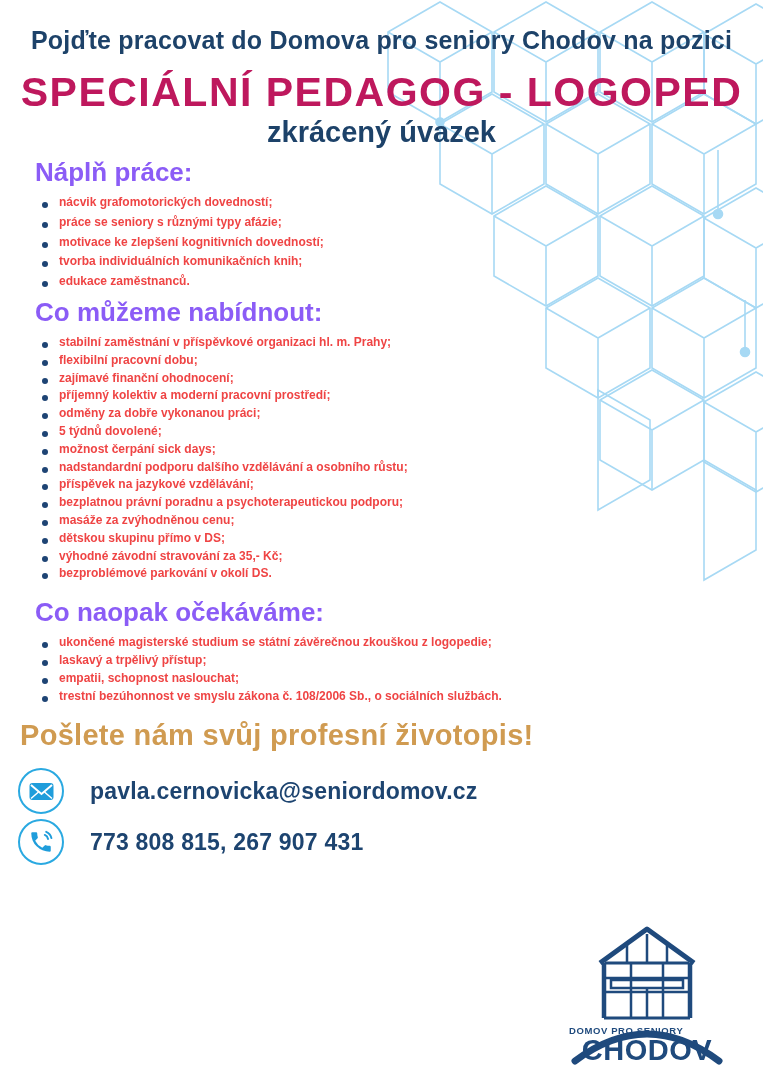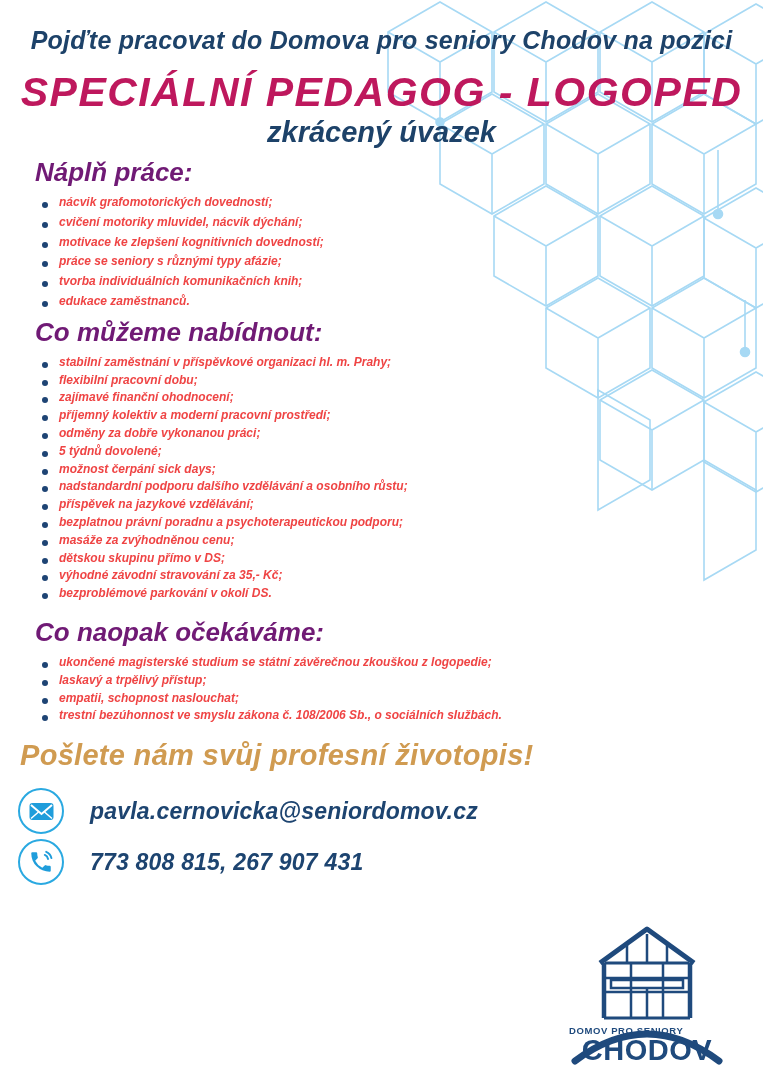--- a/index.html
+++ b/index.html
@@ -11,21 +11,21 @@
     background:#ffffff;
     overflow:hidden;
     font-family:"Liberation Sans", sans-serif;
     font-weight:bold;
     color:#1d4470;
   }
   .bg-pattern {
     position:absolute; top:0; left:0; width:763px; height:1079px;
     z-index:0; pointer-events:none;
   }
-  .content { position:relative; z-index:1; padding-top:26px;font-style:italic; }
+  .content { position:relative; z-index:1; padding-top:26px; }
 
   .intro {
     text-align:center;
     font-size:25px;
     color:#1d4269;
     letter-spacing:0.2px;
   }
   .position-title {
     margin-top:14px;
     text-align:center;
@@ -35,21 +35,21 @@
   }
   .subtitle {
     text-align:center;
     font-size:29px;
     color:#1d4269;
   }
 
   .section-heading {
     margin:8px 0 0 35px;
     font-size:26px;
-    color:#701a75;
+    color:#8b5cf6;
   }
   .section-heading.mt { margin-top:16px; }
 
   ul.bullets {
     list-style:none;
     margin:8px 0 0 42px;
   }
   ul.bullets li {
     position:relative;
     padding-left:17px;
@@ -147,23 +147,22 @@
 
   <div class="content">
 
     <div class="intro">Pojďte pracovat do Domova pro seniory Chodov na pozici</div>
     <div class="position-title">SPECIÁLNÍ PEDAGOG - LOGOPED</div>
     <div class="subtitle">zkrácený úvazek</div>
 
     <div class="section-heading">Náplň práce:</div>
     <ul class="bullets">
       <li>nácvik grafomotorických dovedností;</li>
-      <li>cvičení motoriky mluvidel, nácvik dýchání;</li>
+      <li>práce se seniory s různými typy afázie;</li>
       <li>motivace ke zlepšení kognitivních dovedností;</li>
-      <li>práce se seniory s různými typy afázie;</li>
       <li>tvorba individuálních komunikačních knih;</li>
       <li>edukace zaměstnanců.</li>
     </ul>
 
     <div class="section-heading">Co můžeme nabídnout:</div>
     <ul class="bullets tight">
       <li>stabilní zaměstnání v příspěvkové organizaci hl. m. Prahy;</li>
       <li>flexibilní pracovní dobu;</li>
       <li>zajímavé finanční ohodnocení;</li>
       <li>příjemný kolektiv a moderní pracovní prostředí;</li>

